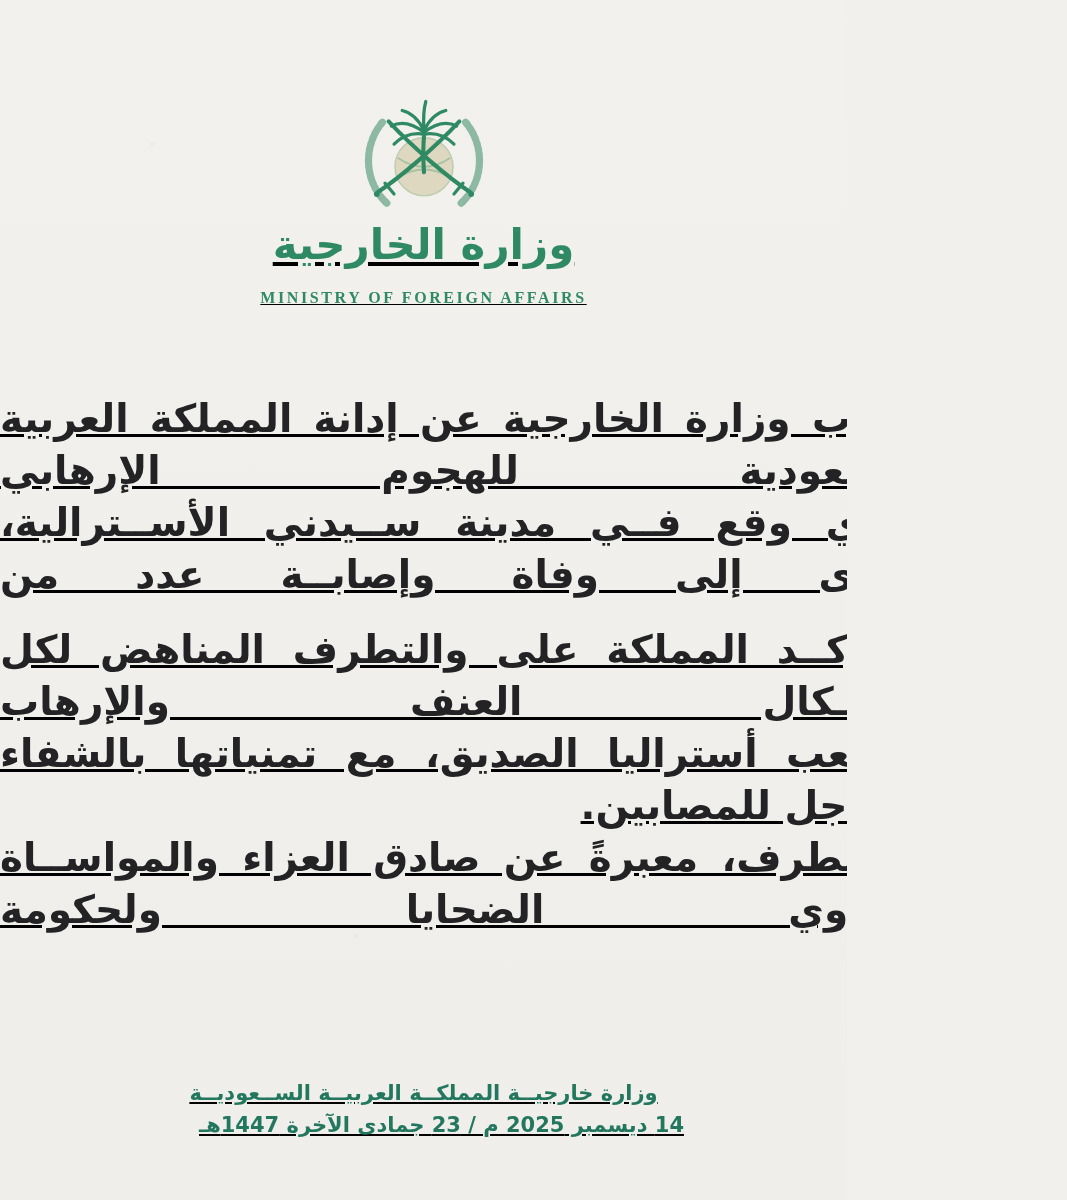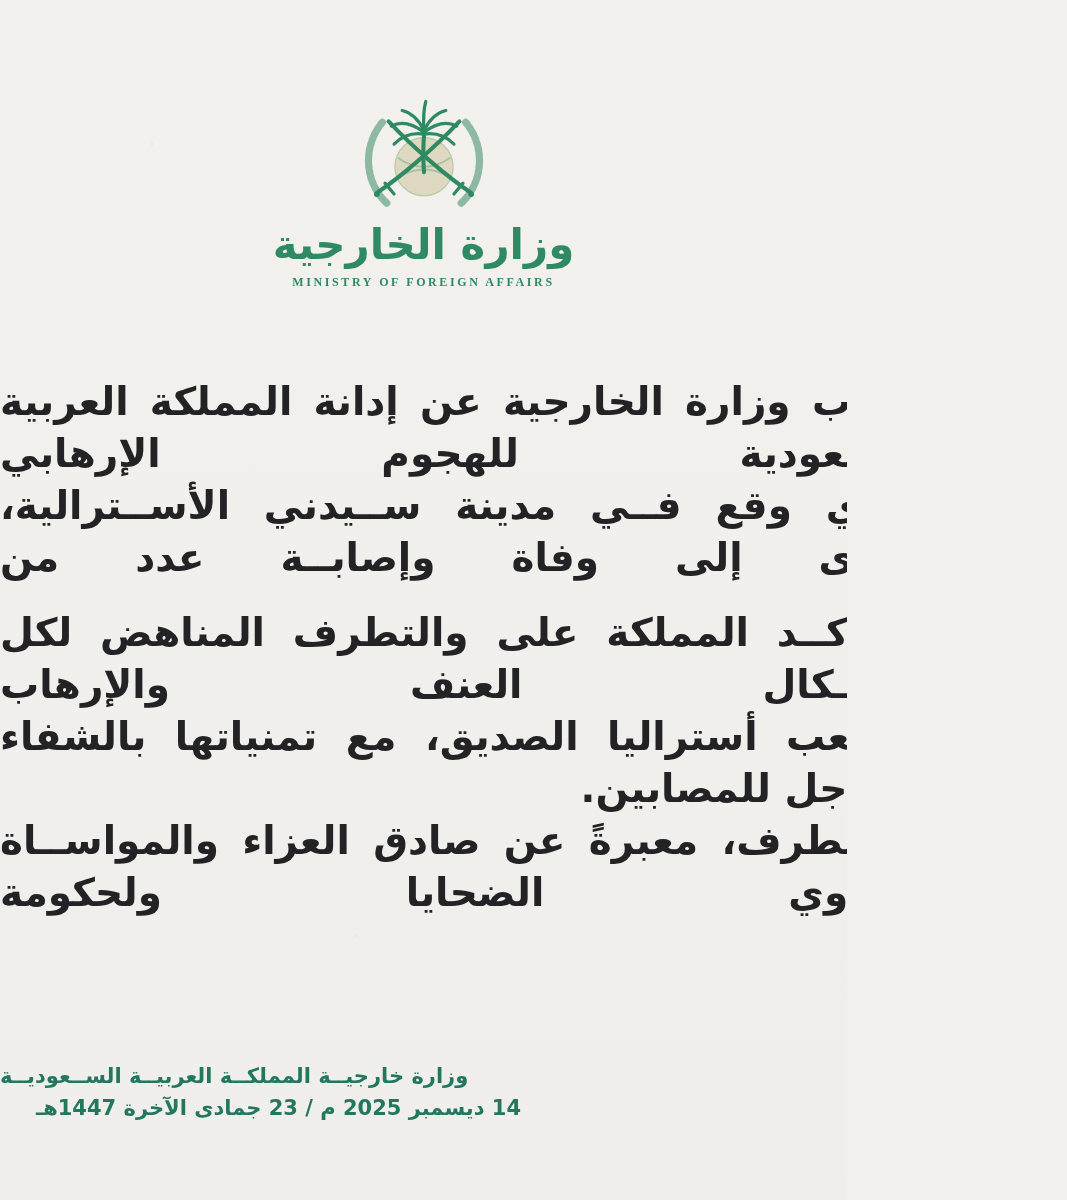--- a/index.html
+++ b/index.html
@@ -18,57 +18,58 @@
   }
   .page{
     position:relative;
     width:847px;height:1200px;
     background:
       radial-gradient(circle at 18% 12%, rgba(0,0,0,0.018) 0 2px, transparent 3px),
       radial-gradient(circle at 71% 34%, rgba(0,0,0,0.015) 0 2px, transparent 3px),
       radial-gradient(circle at 42% 78%, rgba(0,0,0,0.015) 0 2px, transparent 3px),
       linear-gradient(180deg,#f2f1ee 0%,#f0efec 55%,#efeeeb 100%);
     overflow:hidden;
+    text-decoration:underline;
   }
   
   .logo-block{
     padding-top:96px;
     display:flex;flex-direction:column;align-items:center;
   }
   .emblem{width:200px;height:118px;display:block;}
   .calligraphy{
     margin-top:6px;
     font-size:42px;font-weight:bold;
     color:var(--logo-green);
     direction:rtl;
     letter-spacing:1px;
   }
   .ministry-en{
-    margin-top:6px;
+    margin-top:20px;
     font-family:"Liberation Serif", serif;
-    font-size:12px;font-weight:bold;
+    font-size:16px;font-weight:bold;
     letter-spacing:2.6px;
     color:var(--logo-green);
   }
   
   .statement{
     width:912px;margin:86px auto 0 auto;
     direction:rtl;
     color:var(--text-dark);
     font-size:39px;font-weight:bold;
     line-height:52px;
   }
   .para{margin:0;}
   .para + .para{margin-top:23px;}
   .line{text-align:justify;text-align-last:justify;}
   .line.last{text-align-last:right;}
   
   .signature{
     margin-top:142px;
-    text-align:left;
+    text-align:center;
     direction:rtl;
     color:var(--signature-green);
     font-weight:bold;
   }
   .signature .sig-line1{font-size:21px;line-height:30px;}
   .signature .sig-line2{font-size:21px;line-height:30px;margin-top:2px;margin-left:36px;}
 </style>
 </head>
 <body>
 

